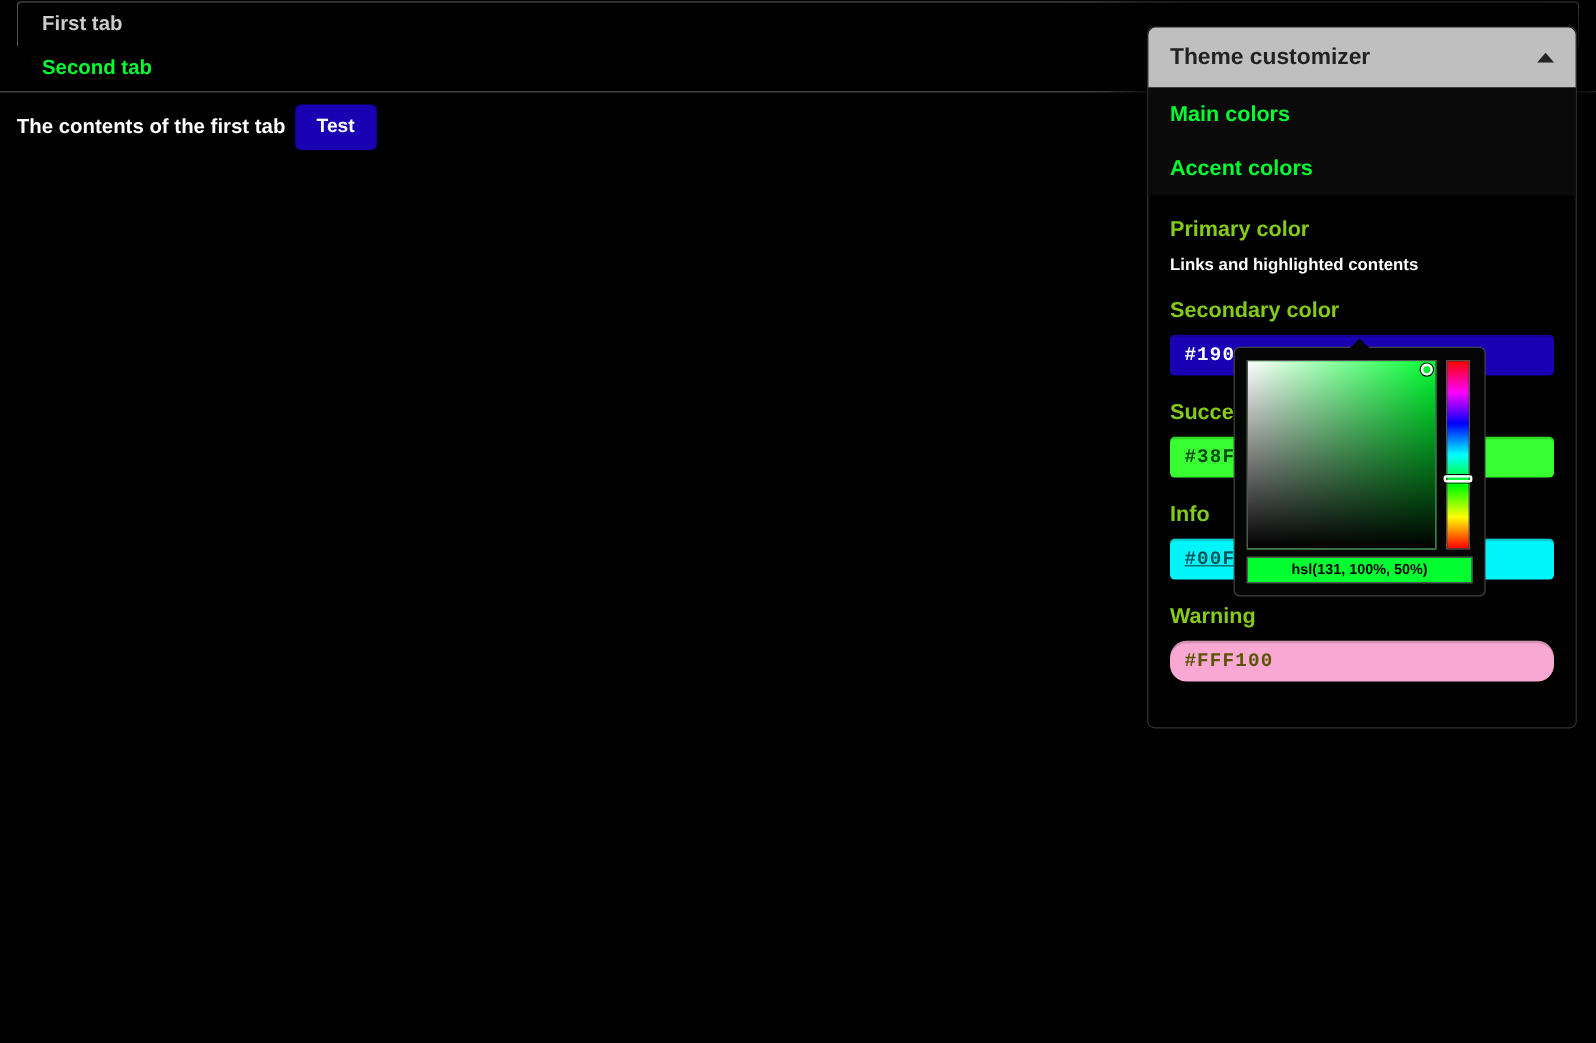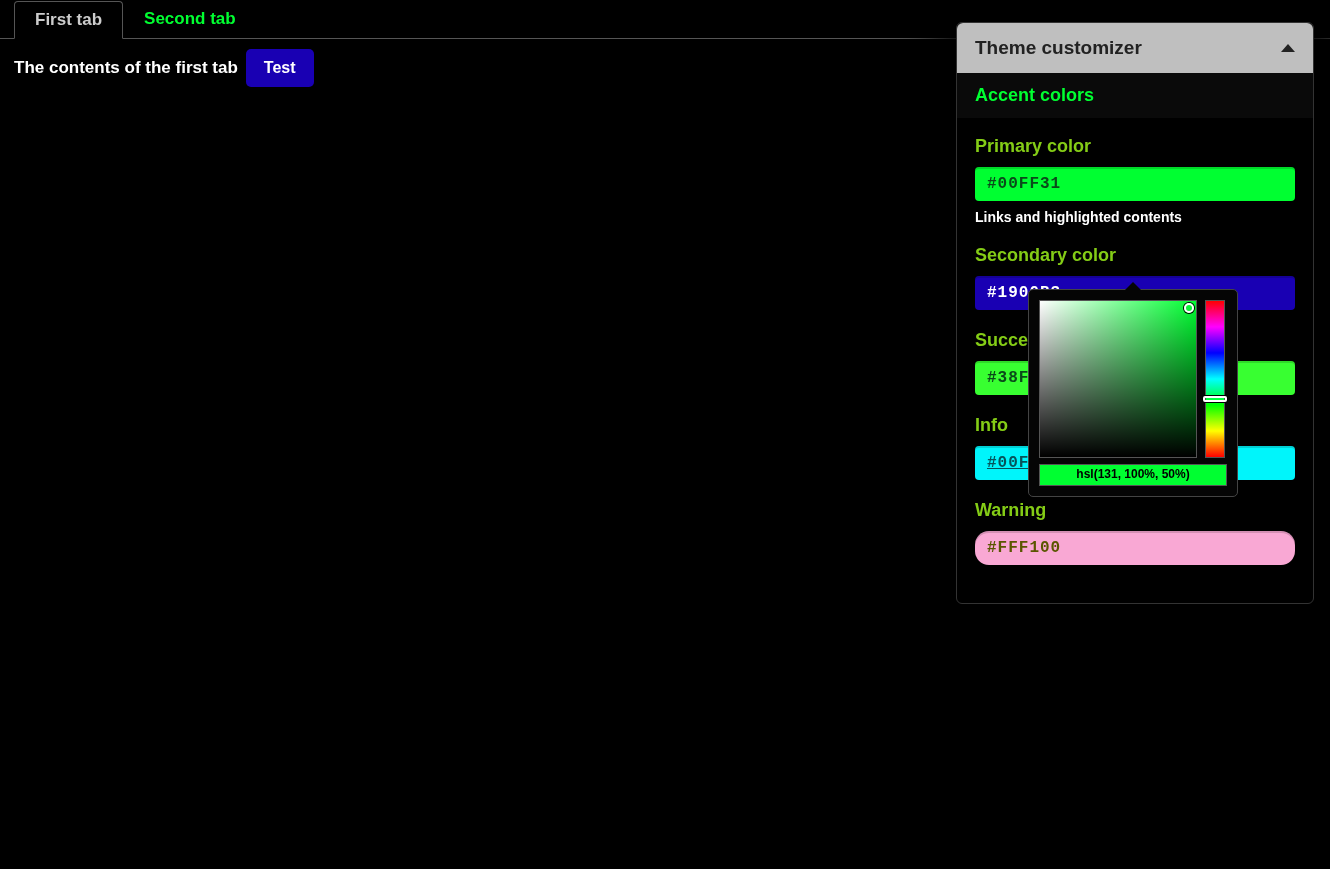--- a/index.html
+++ b/index.html
@@ -14,20 +14,21 @@
       width: 1330px;
       height: 869px;
       overflow: hidden;
       position: relative;
     }
 
     
     .tabs-header {
       display: flex;
       padding: 0 14px;
+      flex-direction: column;
     }
     .tab {
       padding: 8px 20px;
       cursor: pointer;
       border: 1px solid transparent;
       border-top-left-radius: 4px;
       border-top-right-radius: 4px;
       font-size: 17px;
       font-weight: bold;
     }
@@ -241,28 +242,28 @@
   <button class="btn-test">Test</button>
 </div>
 
 <div class="customizer">
   <div class="customizer-header">
     <span>Theme customizer</span>
     <span class="caret-up"></span>
   </div>
 
   <div class="customizer-tabs">
+    <div class="customizer-tab">Main colors</div>
     <div class="customizer-tab">Accent colors</div>
   </div>
 
   <div class="customizer-body">
 
     <div class="color-group">
       <div class="color-label">Primary color</div>
-      <input class="color-input primary-input" value="#00FF31" style="">
       <div class="color-desc">Links and highlighted contents</div>
     </div>
 
     <div class="color-group">
       <div class="color-label">Secondary color</div>
       <input class="color-input secondary-input" value="#1900B3" style="">
     </div>
 
     <div class="color-group">
       <div class="color-label">Success</div>

